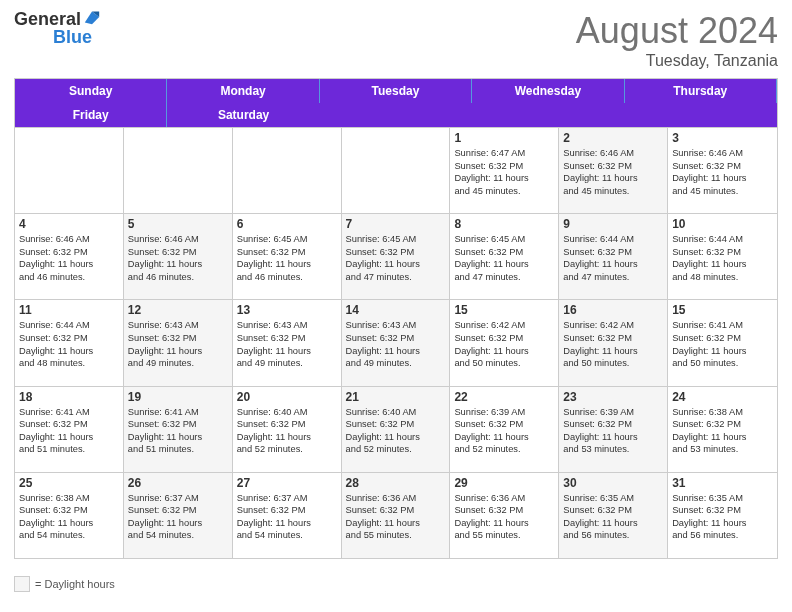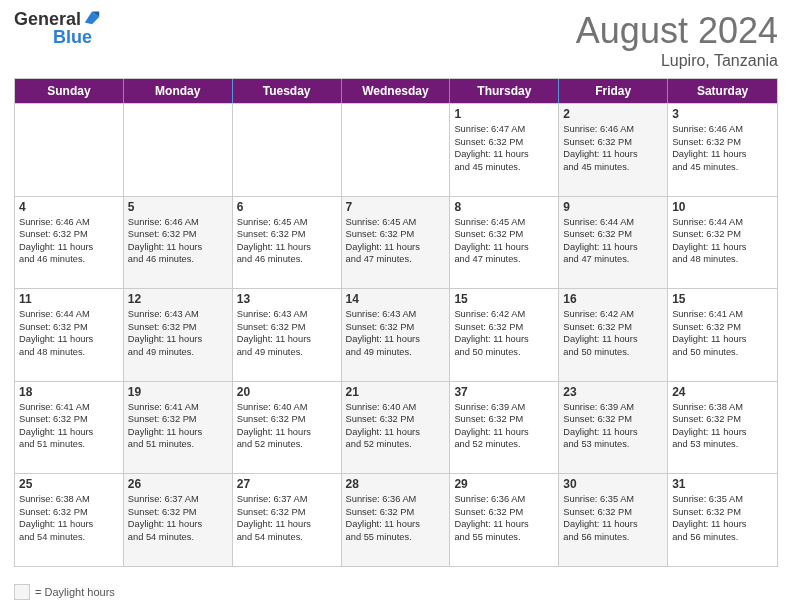--- a/index.html
+++ b/index.html
@@ -8,21 +8,21 @@
       background: #fff;
       width: 792px;
       height: 612px;
       overflow: hidden;
     }
     .page {
       width: 792px;
       height: 612px;
       display: flex;
       flex-direction: column;
-      padding: 10px 14px 12px 14px;
+      padding: 10px 14px 20px 14px;
     }
     .header {
       display: flex;
       justify-content: space-between;
       align-items: flex-start;
       margin-bottom: 8px;
     }
     .logo-area {
       display: flex;
       align-items: center;
@@ -62,22 +62,22 @@
       color: #555;
     }
     .calendar {
       flex: 1;
       display: flex;
       flex-direction: column;
       border: 1px solid #ccc;
     }
     .cal-header {
       display: grid;
-      grid-template-columns: repeat(7, 1fr);
-      background: #701a75;
+      grid-template-columns: repeat(5, 1fr);
+      background: #6d28d9;
     }
     .cal-header-cell {
       color: #fff;
       font-size: 12px;
       font-weight: bold;
       padding: 5px 4px;
       text-align: center;
       border-right: 1px solid #5599dd;
     }
     .cal-header-cell:last-child { border-right: none; }
@@ -141,21 +141,21 @@
           <svg class="logo-icon" viewBox="0 0 20 20">
             <polygon points="2,16 10,4 18,10 10,18" fill="#2b7fd4"></polygon>
             <polygon points="10,4 18,10 18,4" fill="#1a5fa0"></polygon>
           </svg>
         </div>
         <span class="logo-blue">Blue</span>
       </div>
     </div>
     <div class="title-area">
       <div class="month-title">August 2024</div>
-      <div class="location">Lupiro, Tanzania</div>
+      <div class="location">Tuesday, Tanzania</div>
     </div>
   </div>
 
   <div class="calendar">
     <div class="cal-header" id="cal-header">
         <div class="cal-header-cell">Sunday</div>
         <div class="cal-header-cell">Monday</div>
         <div class="cal-header-cell">Tuesday</div>
         <div class="cal-header-cell">Wednesday</div>
         <div class="cal-header-cell">Thursday</div>
@@ -315,21 +315,21 @@
             <span class="cell-line">and 52 minutes.</span>
           </div>
           <div class="cal-cell shaded">
             <span class="day-num">21</span>
             <span class="cell-line">Sunrise: 6:40 AM</span>
             <span class="cell-line">Sunset: 6:32 PM</span>
             <span class="cell-line">Daylight: 11 hours</span>
             <span class="cell-line">and 52 minutes.</span>
           </div>
           <div class="cal-cell">
-            <span class="day-num">37</span>
+            <span class="day-num">22</span>
             <span class="cell-line">Sunrise: 6:39 AM</span>
             <span class="cell-line">Sunset: 6:32 PM</span>
             <span class="cell-line">Daylight: 11 hours</span>
             <span class="cell-line">and 52 minutes.</span>
           </div>
           <div class="cal-cell shaded">
             <span class="day-num">23</span>
             <span class="cell-line">Sunrise: 6:39 AM</span>
             <span class="cell-line">Sunset: 6:32 PM</span>
             <span class="cell-line">Daylight: 11 hours</span>

